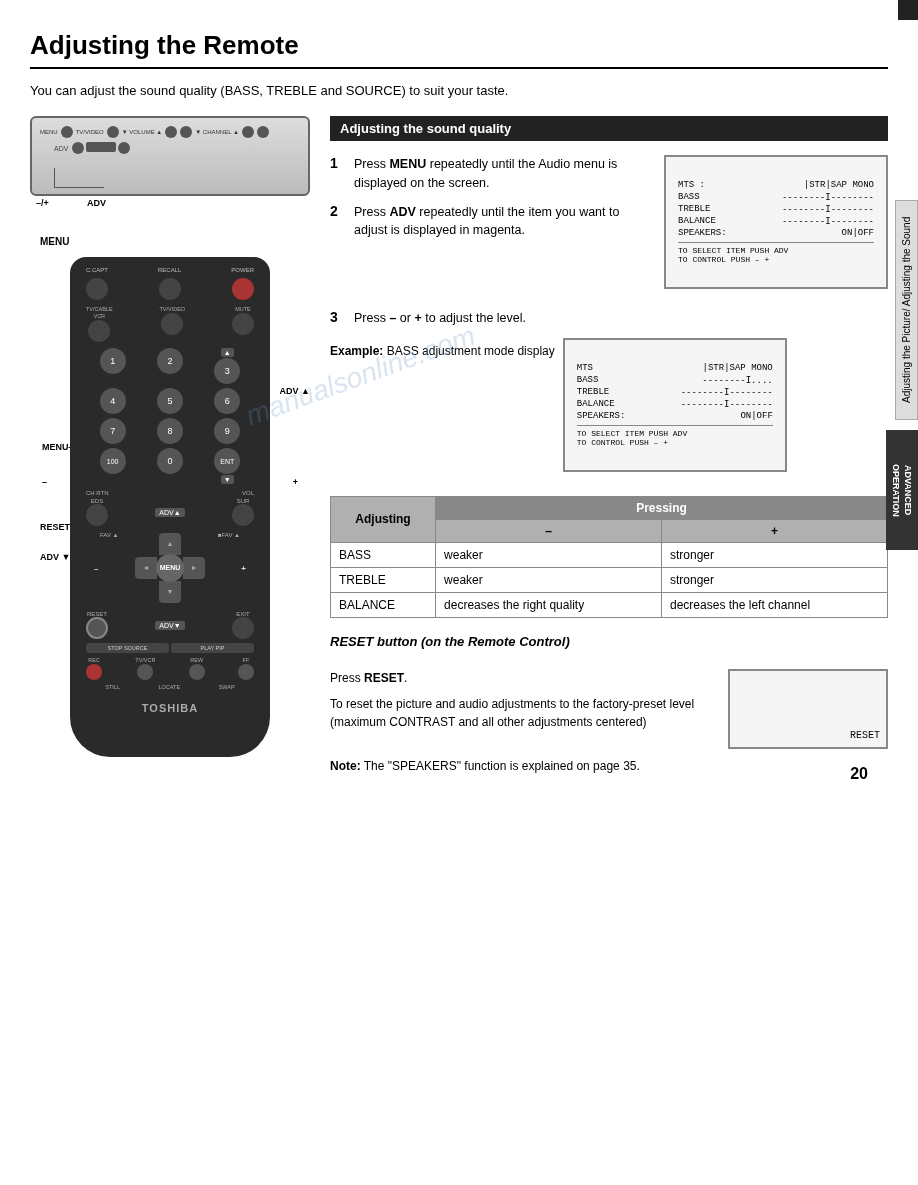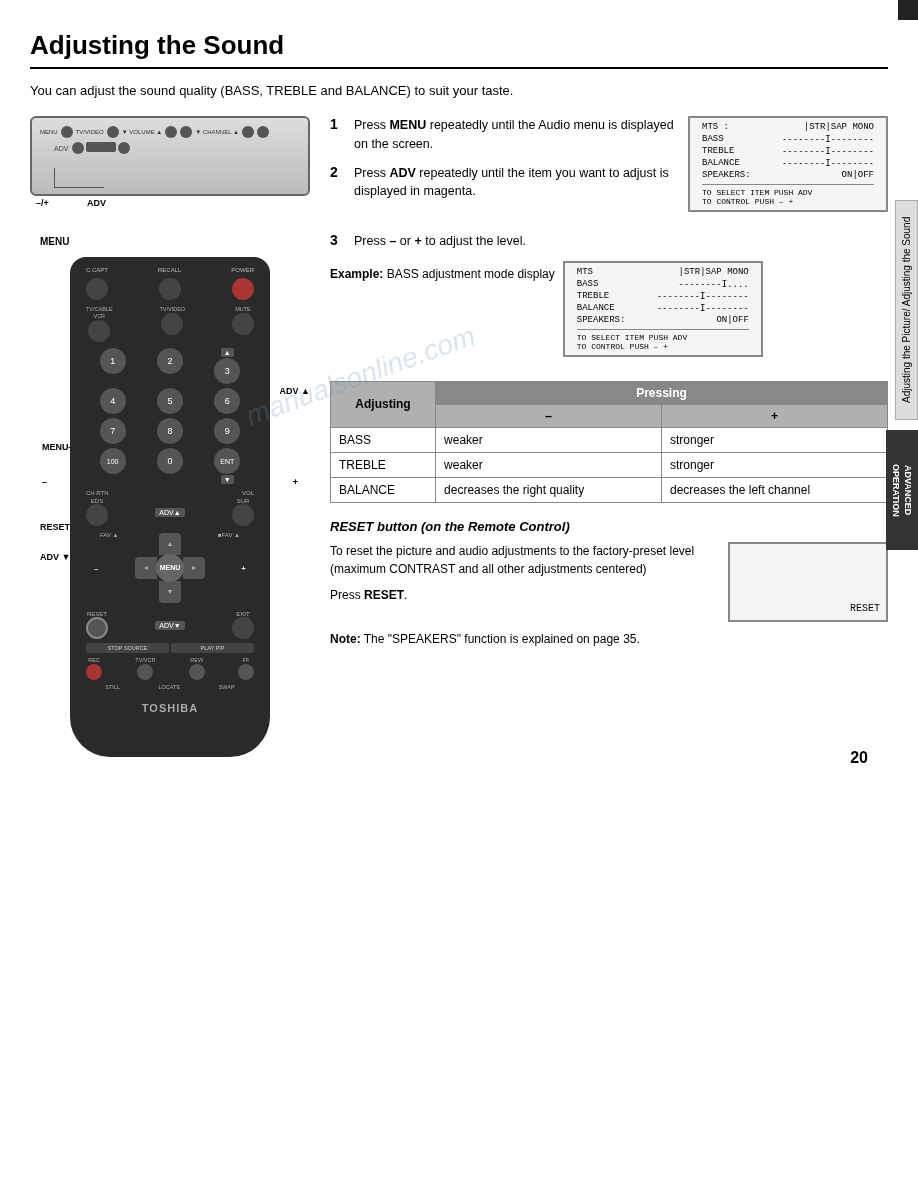--- a/index.html
+++ b/index.html
@@ -140,25 +140,25 @@
     }
 
     .step-text {
       line-height: 1.5;
     }
 
     
     .osd-box {
       border: 2px solid #888;
       background: #f5f5f5;
-      padding: 4px 12px;
+      padding: 23px 12px;
       font-size: 10px;
       font-family: 'Courier New', monospace;
       margin-bottom: 10px;
-      width: 200px;
+      width: 224px;
     }
 
     .osd-row {
       display: flex;
       justify-content: space-between;
       margin-bottom: 2px;
       font-size: 9px;
     }
 
     .osd-bar {
@@ -217,21 +217,21 @@
 
     
     .reset-section {
       margin-top: 16px;
     }
 
     .reset-title {
       font-style: italic;
       font-weight: bold;
       font-size: 13px;
-      margin-bottom: 8px;
+      margin-bottom: 20px;
     }
 
     .reset-text {
       font-size: 12px;
       margin-bottom: 8px;
       line-height: 1.5;
     }
 
     .reset-box {
       border: 2px solid #888;
@@ -343,23 +343,23 @@
       pointer-events: none;
       white-space: nowrap;
       z-index: 10;
     }
   </style>
 </head>
 <body>
 
 <div class="page-container">
 
-  <h1 class="page-title">Adjusting the Sound</h1>
-
-  <p class="subtitle">You can adjust the sound quality (BASS, TREBLE and BALANCE) to suit your taste.</p>
+  <h1 class="page-title">Adjusting the Remote</h1>
+
+  <p class="subtitle">You can adjust the sound quality (BASS, TREBLE and SOURCE) to suit your taste.</p>
 
   <div class="main-content">
 
     <div class="left-panel">
 
       <div class="tv-front-panel">
         <div class="tv-front-top-row">
           <span class="tv-text-label">MENU</span>
           <div class="tv-round-btn"></div>
           <span class="tv-text-label">TV/VIDEO</span>
@@ -523,20 +523,21 @@
             <span style="font-size:5.5px; color:#aaa;">SWAP</span>
           </div>
 
           <div class="toshiba-logo">TOSHIBA</div>
         </div>
       </div>
     </div>
 
     <div class="right-panel">
 
+      <div class="section-header">Adjusting the sound quality</div>
 
       <div style="display:flex; gap:12px; margin-bottom:10px;">
         <div style="flex:1;">
           <div class="step-item">
             <span class="step-number">1</span>
             <span class="step-text">Press <strong>MENU</strong> repeatedly until the Audio menu is displayed on the screen.</span>
           </div>
           <div class="step-item">
             <span class="step-number">2</span>
             <span class="step-text">Press <strong>ADV</strong> repeatedly until the item you want to adjust is displayed in magenta.</span>
@@ -639,22 +640,22 @@
             <td>decreases the left channel</td>
           </tr>
         </tbody>
       </table>
 
       <div class="reset-section">
         <p class="reset-title">RESET button (on the Remote Control)</p>
 
         <div style="display:flex; gap:12px;">
           <div style="flex:1;">
+            <p class="reset-text">Press <strong>RESET</strong>.</p>
             <p class="reset-text">To reset the picture and audio adjustments to the factory-preset level (maximum CONTRAST and all other adjustments centered)</p>
-            <p class="reset-text">Press <strong>RESET</strong>.</p>
           </div>
 
           <div class="reset-box">
             <span>RESET</span>
           </div>
         </div>
 
         <p class="note-text"><strong>Note:</strong>  The "SPEAKERS" function is explained on page 35.</p>
       </div>
     </div>

